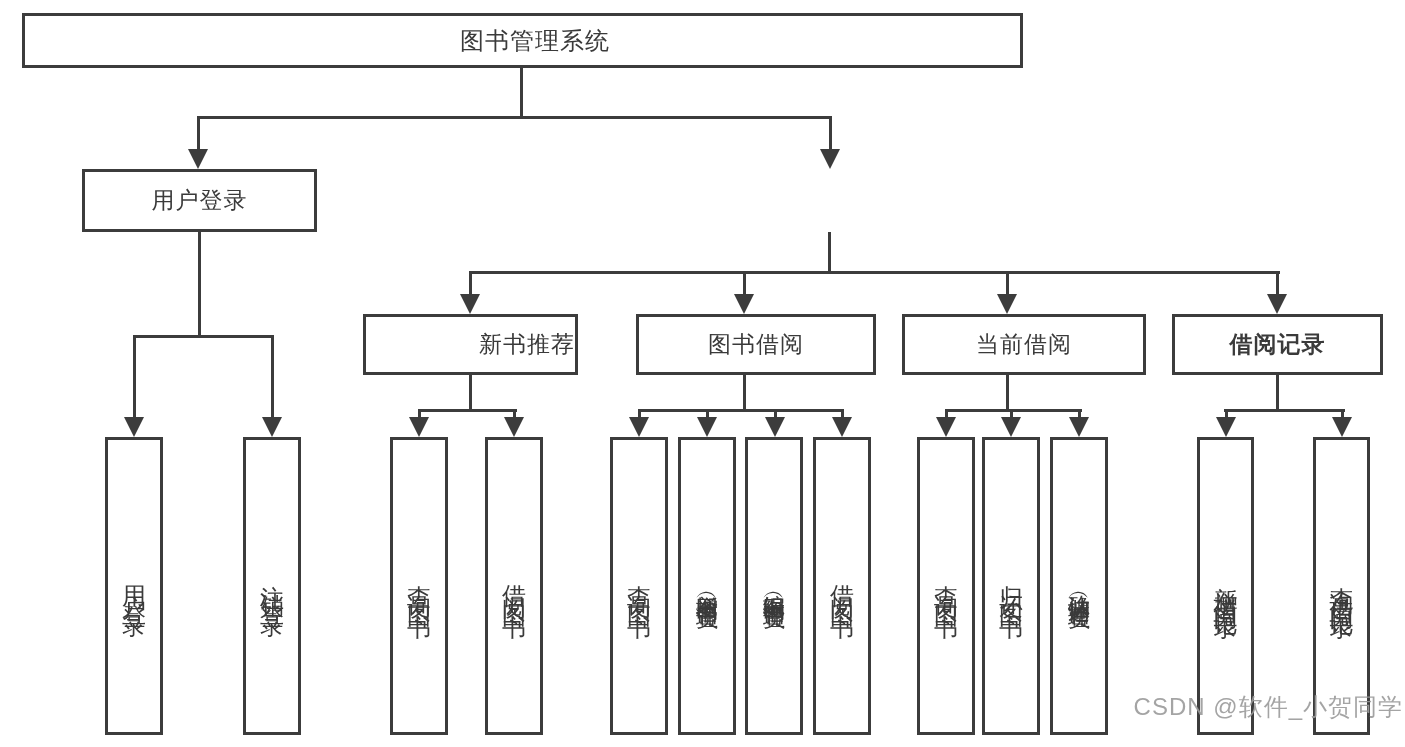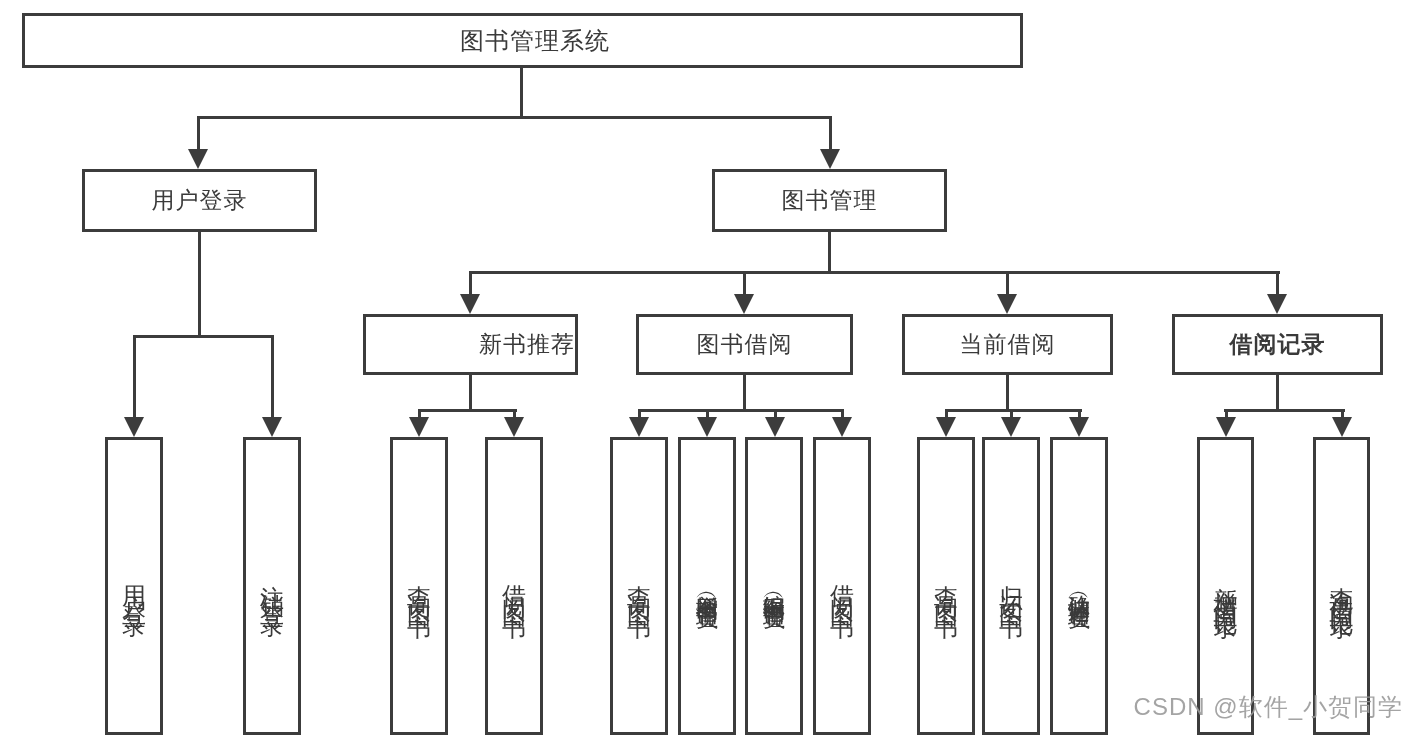--- a/index.html
+++ b/index.html
@@ -69,23 +69,20 @@
       <i class="ah"></i>
     </div>
   <div class="arrow" style="left:830px;top:117px;height:52px;">
       <i class="al"></i>
       <i class="ah"></i>
     </div>
 
   <div class="box hbox" style="left:82px;top:169px;width:235px;height:63px;">
     <span>用户登录</span>
   </div>
-  <div class="box hbox" style="left:712px;top:169px;width:235px;height:63px;">
-    <span>图书管理</span>
-  </div>
 
   <div class="line" style="left:198px;top:232px;width:3px;height:104px;"></div>
   <div class="line" style="left:133px;top:335px;width:141px;height:3px;"></div>
   <div class="arrow" style="left:134px;top:337px;height:100px;">
       <i class="al"></i>
       <i class="ah"></i>
     </div>
   <div class="arrow" style="left:272px;top:337px;height:100px;">
       <i class="al"></i>
       <i class="ah"></i>
@@ -106,24 +103,24 @@
       <i class="ah"></i>
     </div>
   <div class="arrow" style="left:1277px;top:274px;height:40px;">
       <i class="al"></i>
       <i class="ah"></i>
     </div>
 
   <div class="box hbox" style="left:363px;top:314px;width:215px;height:61px;justify-content:flex-end;">
     <span>新书推荐</span>
   </div>
-  <div class="box hbox" style="left:636px;top:314px;width:217px;height:61px;">
+  <div class="box hbox" style="left:636px;top:314px;width:240px;height:61px;">
     <span>图书借阅</span>
   </div>
-  <div class="box hbox" style="left:902px;top:314px;width:211px;height:61px;">
+  <div class="box hbox" style="left:902px;top:314px;width:244px;height:61px;">
     <span>当前借阅</span>
   </div>
   <div class="box hbox" style="left:1172px;top:314px;width:211px;height:61px;font-weight:bold;">
     <span>借阅记录</span>
   </div>
 
   <div class="line" style="left:469px;top:375px;width:3px;height:36px;"></div>
   <div class="line" style="left:418px;top:409px;width:99px;height:3px;"></div>
   <div class="arrow" style="left:419px;top:411px;height:26px;">
       <i class="al"></i>

